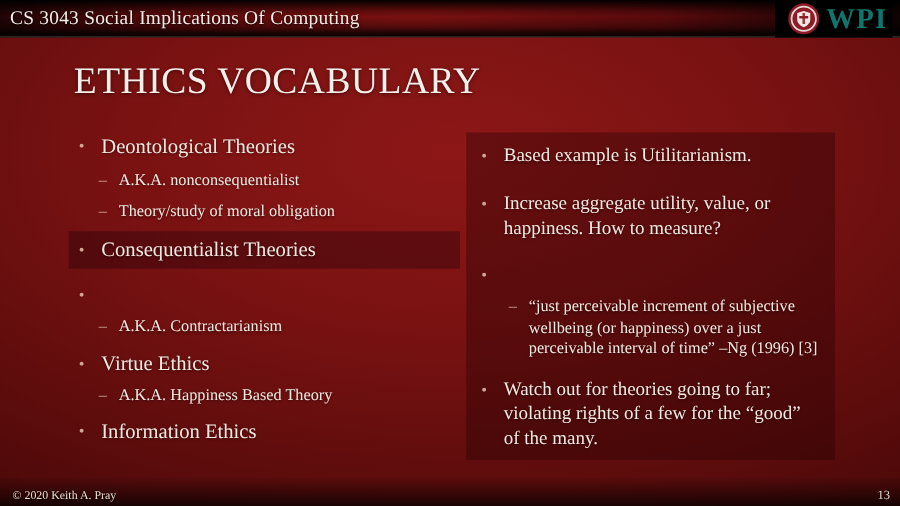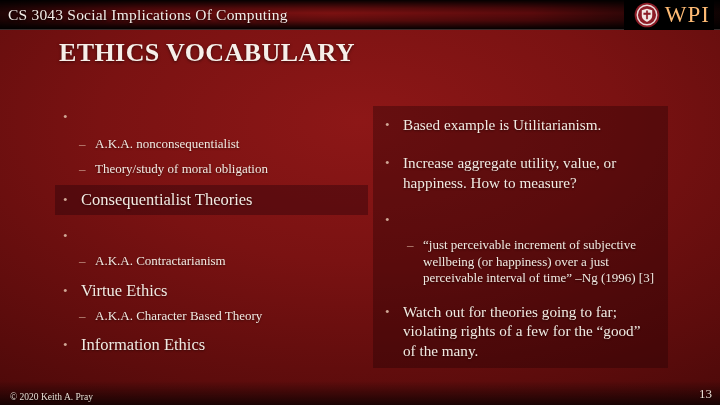--- a/index.html
+++ b/index.html
@@ -29,27 +29,27 @@
   .course-title {
     margin-left:8px; font-size:15.5px; letter-spacing:.2px;
     color:#f3ece7; text-shadow:0 1px 2px rgba(0,0,0,.8);
   }
   .logo {
     position:absolute; right:6px; top:0; height:30px;
     display:flex; align-items:center; gap:5px;
     padding:0 4px 0 10px; background:#000;
   }
   .logo-text {
-    font-size:23px; font-weight:normal; letter-spacing:1px; color:#fdba74;
+    font-size:23px; font-weight:bold; letter-spacing:1px; color:#0f766e;
   }
 
   
   .slide-title {
-    position:absolute; left:59px; top:38px;
-    font-size:26px; font-weight:bold; letter-spacing:.4px;
+    position:absolute; left:59px; top:48px;
+    font-size:30px; font-weight:normal; letter-spacing:.4px;
     color:#f6efe9; text-shadow:0 1px 3px rgba(0,0,0,.55);
   }
 
   
   .row { display:flex; align-items:flex-start; }
   .row .b {
     flex:0 0 18px; text-align:left;
     color:var(--bullet,#cfa796);
   }
   .row .t { flex:1; text-shadow:0 1px 2px rgba(0,0,0,.45); }
@@ -82,21 +82,21 @@
   .bottom-vignette {
     position:absolute; left:0; bottom:0; width:720px; height:24px;
     background:linear-gradient(to bottom, rgba(0,0,0,0), rgba(0,0,0,.7));
     pointer-events:none;
   }
   .footer-copyright {
     position:absolute; left:10px; bottom:3px; font-size:9.5px;
     color:#e9ddd3; text-shadow:0 1px 1px rgba(0,0,0,.8);
   }
   .footer-page {
-    position:absolute; right:8px; bottom:3px; font-size:13px;
+    position:absolute; right:8px; bottom:3px; font-size:10px;
     color:#e9ddd3; text-shadow:0 1px 1px rgba(0,0,0,.8);
   }
 </style>
 </head>
 <body>
 
 <div class="stage">
 
   <div class="top-bar">
     <span class="course-title">CS 3043 Social Implications Of Computing</span>
@@ -112,20 +112,21 @@
       </span>
       <span class="logo-text">WPI</span>
     </div>
   </div>
 
   <h1 class="slide-title">ETHICS VOCABULARY</h1>
 
   <div class="left-col">
     <div class="row l1">
       <span class="b">•</span>
+      <span class="t">Deontological Theories</span>
     </div>
     <div class="row l2 mt4">
       <span class="b">–</span>
       <span class="t">A.K.A. nonconsequentialist</span>
     </div>
     <div class="row l2 mt4">
       <span class="b">–</span>
       <span class="t">Theory/study of moral obligation</span>
     </div>
     <div class="row l1 hl mt6">
@@ -138,21 +139,21 @@
     <div class="row l2 mt2">
       <span class="b">–</span>
       <span class="t">A.K.A. Contractarianism</span>
     </div>
     <div class="row l1 mt6">
       <span class="b">•</span>
       <span class="t">Virtue Ethics</span>
     </div>
     <div class="row l2 mt2">
       <span class="b">–</span>
-      <span class="t">A.K.A. Character Based Theory</span>
+      <span class="t">A.K.A. Happiness Based Theory</span>
     </div>
     <div class="row l1 mt6">
       <span class="b">•</span>
       <span class="t">Information Ethics</span>
     </div>
   </div>
 
   <div class="right-panel rp">
     <div class="row l1">
       <span class="b">•</span>

